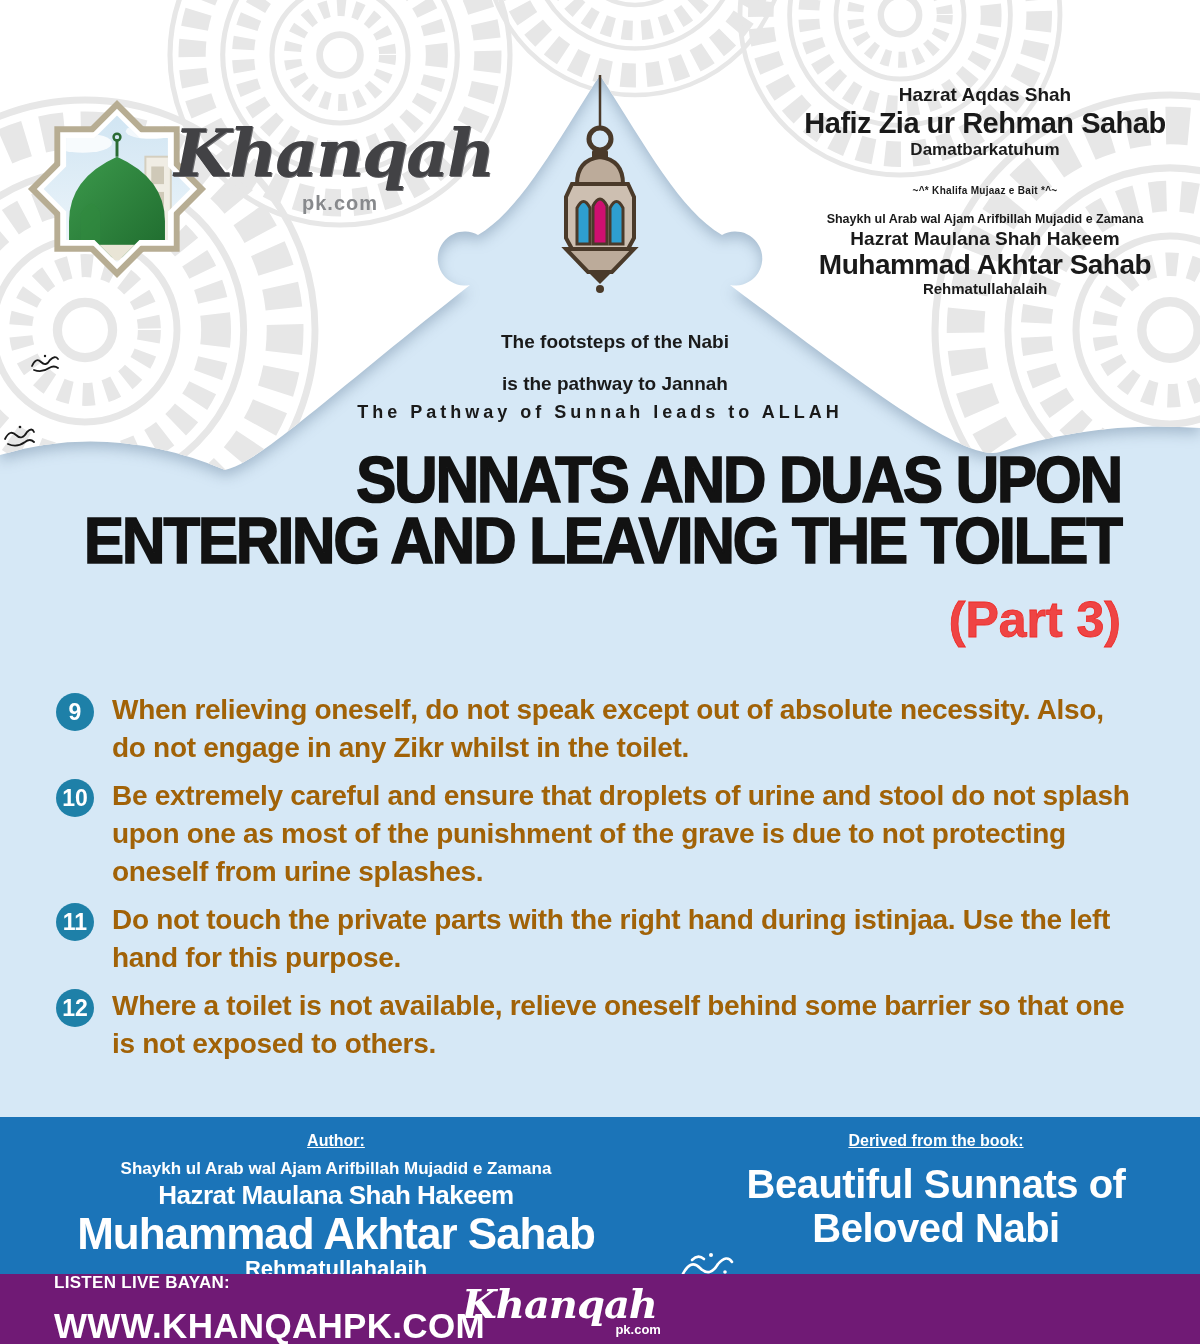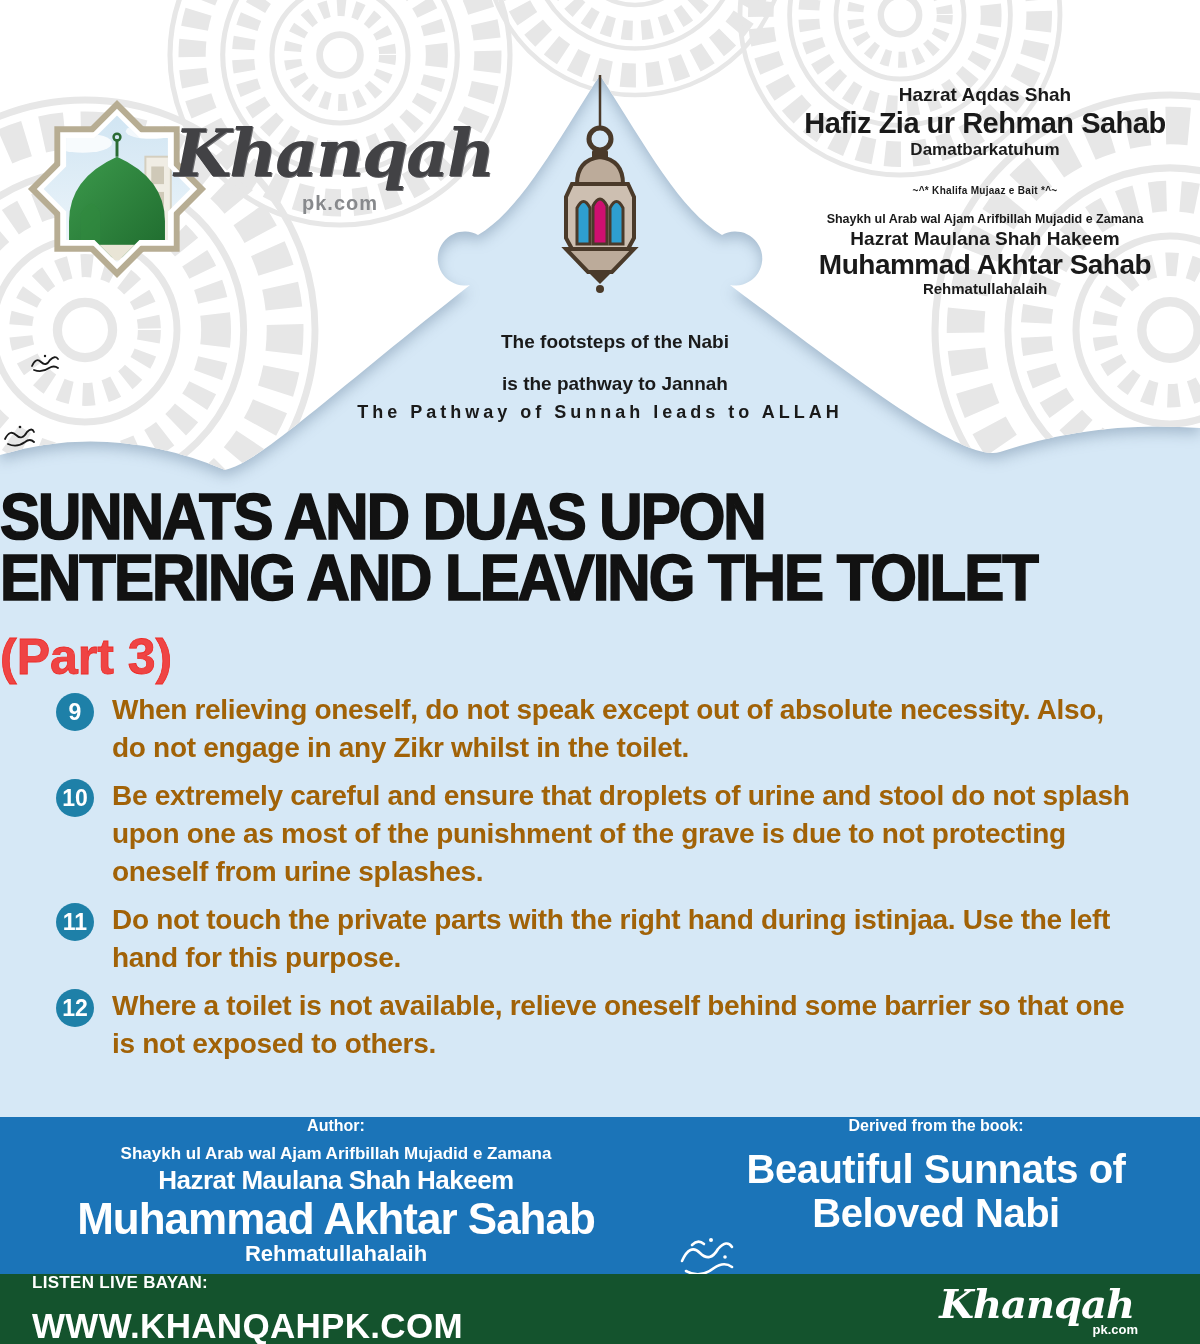--- a/index.html
+++ b/index.html
@@ -38,21 +38,21 @@
   .sch-sub2{font-size:15px;font-weight:bold;}
 
   
   .tagline{position:absolute;left:0;top:331px;width:1200px;text-align:center;}
   .tg1{font-size:19px;font-weight:bold;padding-left:30px;}
   .tg1 .callig{vertical-align:-4px;}
   .tg2{font-size:18px;font-weight:bold;letter-spacing:4px;margin-top:7px;}
   .tg2 .callig{vertical-align:-8px;margin-left:2px;}
 
   
-  .title{position:absolute;left:0;top:447px;width:1121px;text-align:left;margin-top:37px;}
+  .title{position:absolute;left:0;top:447px;width:1121px;text-align:right;}
   .title-line{
     font-size:60px;font-weight:bold;line-height:61px;letter-spacing:-2px;
     color:#121212;-webkit-text-stroke:1.6px #121212;
     transform:scaleY(1.08);transform-origin:50% 0;
   }
   .title-part{
     margin-top:22px;font-size:50px;font-weight:bold;color:#ef4444;
     -webkit-text-stroke:.8px #ee2b26;
   }
 
@@ -67,34 +67,34 @@
   .ptext{font-size:28px;font-weight:bold;line-height:38px;letter-spacing:-.3px;color:#a16207;}
 
   
   .band{
     position:absolute;left:0;top:1117px;width:1200px;height:157px;
     background:#1b74b8;color:#fff;display:flex;
   }
   .band-col{text-align:center;}
   .band-author{width:56%;}
   .band-book{width:44%;}
-  .bnd-label{font-size:16px;font-weight:bold;}
+  .bnd-label{font-size:16px;font-weight:bold;margin-top:15px;text-decoration:underline;}
   .au-l1{font-size:17px;font-weight:bold;margin-top:9px;}
   .au-l2{font-size:26px;font-weight:bold;margin-top:1px;letter-spacing:-.5px;}
   .au-l3{font-size:44px;font-weight:bold;line-height:46px;letter-spacing:-1px;}
   .au-l4{font-size:22px;font-weight:bold;line-height:24px;}
   .bk-l1{font-size:40px;font-weight:bold;line-height:44px;margin-top:12px;letter-spacing:-.5px;}
   .bk-l2{font-size:40px;font-weight:bold;line-height:44px;letter-spacing:-.5px;}
   .bk-l2 .callig{vertical-align:-12px;margin-left:6px;}
 
   
   .footer{
     position:absolute;left:0;top:1274px;width:1200px;height:70px;
-    background:#14532d;color:#fff;display:flex;align-items:center;justify-content:space-between;
-    box-sizing:border-box;padding:0 48px 0 32px;
+    background:#701a75;color:#fff;display:flex;align-items:center;justify-content:flex-start;
+    box-sizing:border-box;padding:0 48px 0 54px;
   }
   .ft-label{font-size:17px;font-weight:bold;letter-spacing:.3px;}
   .ft-site{font-size:35px;font-weight:bold;letter-spacing:.3px;margin-top:13px;}
   .ft-brand{position:relative;width:190px;height:62px;}
   .ft-script{
     position:absolute;right:18px;top:2px;
     font-family:"DejaVu Serif",serif;font-style:italic;font-weight:bold;
     font-size:40px;letter-spacing:-1px;color:#ffffff;
   }
   .ft-domain{position:absolute;right:14px;top:44px;font-size:13px;font-weight:bold;color:#fff;}

